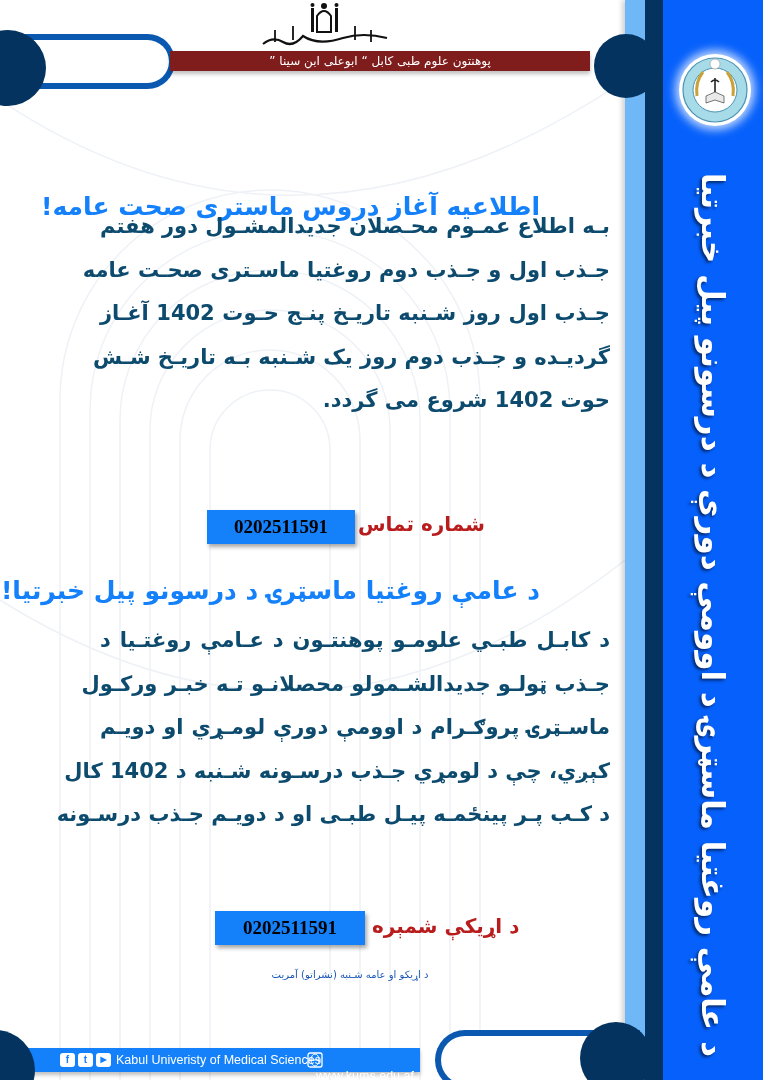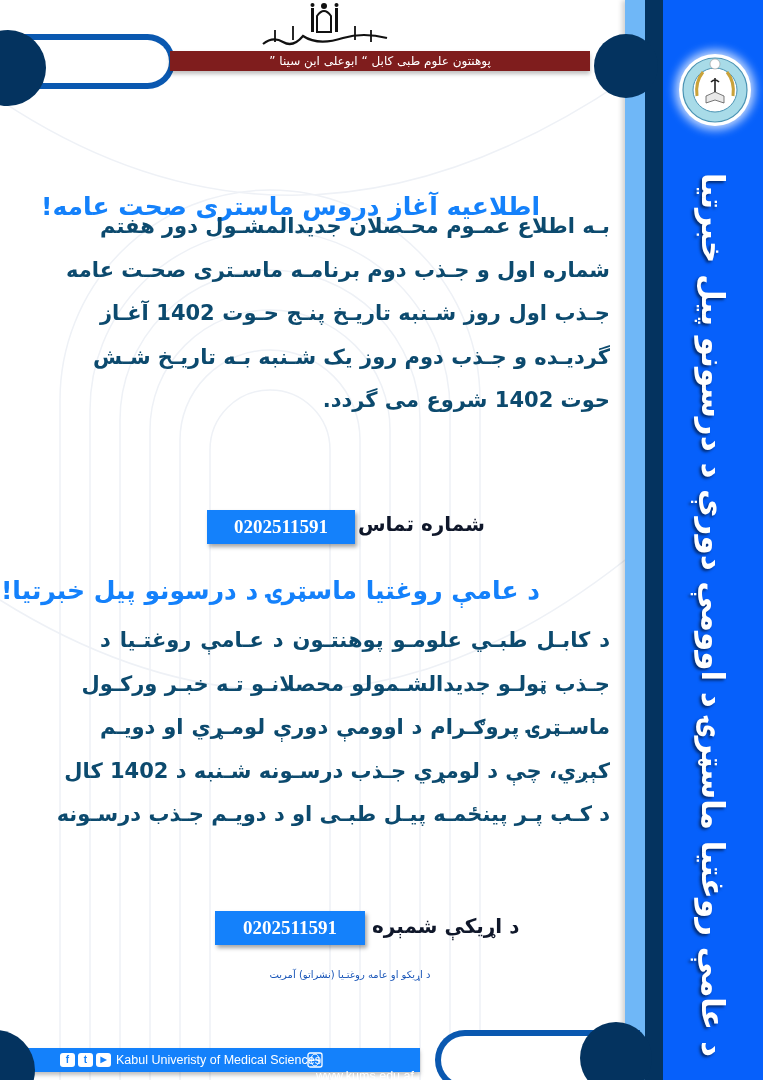--- a/index.html
+++ b/index.html
@@ -53,23 +53,23 @@
     position:absolute; left:60px; width:480px; text-align:center; direction:rtl;
     color:#1481fb; font-weight:bold; font-size:25px; white-space:nowrap;
   }
   .para-line {
     display:block; font-size:21px; font-weight:bold; color:#0c4a6e;
     line-height:43.5px; height:43.5px; white-space:nowrap;
     text-align:justify; text-align-last:justify;
   }
   .para-line.last { text-align-last:right; }
 
-  .contact-label { position:absolute; font-size:20px; font-weight:bold; color:#0f172a; direction:rtl; white-space:nowrap; }
+  .contact-label { position:absolute; font-size:20px; font-weight:bold; color:#b91c1c; direction:rtl; white-space:nowrap; }
   .phone-badge {
-    position:absolute; background:#1481fb; color:#ffffff;
+    position:absolute; background:#1481fb; color:#000000;
     font-family:"Liberation Serif", serif; font-weight:bold; font-size:19px;
     text-align:center; box-shadow:2px 3px 4px rgba(0,0,0,0.35);
   }
   .footer-credit { position:absolute; left:200px; width:300px; top:969px; text-align:center; color:#1a56b8; font-size:10px; direction:rtl; }
 
   
   .footer-bar {
     position:absolute; left:0; top:1048px; width:420px; height:24px;
     background:#1481fb; box-shadow:0 3px 4px rgba(0,0,0,0.25);
   }
@@ -135,42 +135,42 @@
     <circle cx="81.5" cy="5" r="2"></circle>
   </g>
   <path d="M8 44 q10 -8 20 -2 q10 6 20 -6 q15 10 40 2 q20 -6 44 0" fill="none" stroke="#111" stroke-width="2.2"></path>
   <path d="M20 30 v12 M38 26 v14 M100 26 v14 M116 30 v12" stroke="#111" stroke-width="1.8"></path>
   <text x="70" y="52" text-anchor="middle" font-size="1" fill="none">بسم الله الرحمن الرحيم</text>
 </svg>
 
 <div class="heading" style="top:176px;margin-top:16px;">اطلاعیه آغاز دروس ماستری صحت عامه!</div>
 <div class="content" style="top:205px;">
   <span class="para-line">بـه اطلاع عمـوم محـصلان جدیدالمشـول دور هفتم</span>
-  <span class="para-line">شماره اول و جـذب دوم برنامـه ماسـتری صحـت عامه</span>
+  <span class="para-line">جـذب اول و جـذب دوم روغتیا ماسـتری صحـت عامه</span>
   <span class="para-line">جـذب اول روز شـنبه تاریـخ پنـج حـوت 1402 آغـاز</span>
   <span class="para-line">گردیـده و جـذب دوم روز یک شـنبه بـه تاریـخ شـش</span>
   <span class="para-line last">حوت 1402 شروع می گردد.</span>
 </div>
 
 <div class="contact-label" style="left:358px; top:512px;">شماره تماس</div>
 <div class="phone-badge" style="left:207px; top:510px; width:148px; height:34px; line-height:34px;">0202511591</div>
 
 <div class="heading" style="top:576px;">د عامې روغتیا ماسټرۍ د درسونو پیل خبرتیا!</div>
 <div class="content" style="top:619px;">
   <span class="para-line">د کابـل طبـي علومـو پوهنتـون د عـامې روغتـیا د</span>
   <span class="para-line">جـذب ټولـو جدیدالشـمولو محصلانـو تـه خبـر ورکـول</span>
   <span class="para-line">ماسـټرۍ پروګـرام د اوومې دورې لومـړي او دویـم</span>
   <span class="para-line">کېږي، چې د لومړي جـذب درسـونه شـنبه د 1402 کال</span>
   <span class="para-line">د کـب پـر پینځمـه پیـل طبـی او د دویـم جـذب درسـونه</span>
 </div>
 
 <div class="contact-label" style="left:372px; top:914px;">د اړیکې شمېره</div>
 <div class="phone-badge" style="left:215px; top:911px; width:150px; height:34px; line-height:34px;">0202511591</div>
 
-<div class="footer-credit">د اړیکو او عامه روغتـیا (نشراتو) آمریت</div>
+<div class="footer-credit">د اړیکو او عامه شـنبه (نشراتو) آمریت</div>
 
 <div class="pill-bottom"></div>
 <div class="footer-bar"></div>
 <div class="circle-bl"></div>
 <div class="circle-br"></div>
 
 <span class="social" style="left:60px;">f</span>
 <span class="social" style="left:78px;">t</span>
 <span class="social" style="left:96px; font-size:8px;">▶</span>
 <span class="footer-text" style="left:116px;">Kabul Univeristy of Medical Sciences</span>

